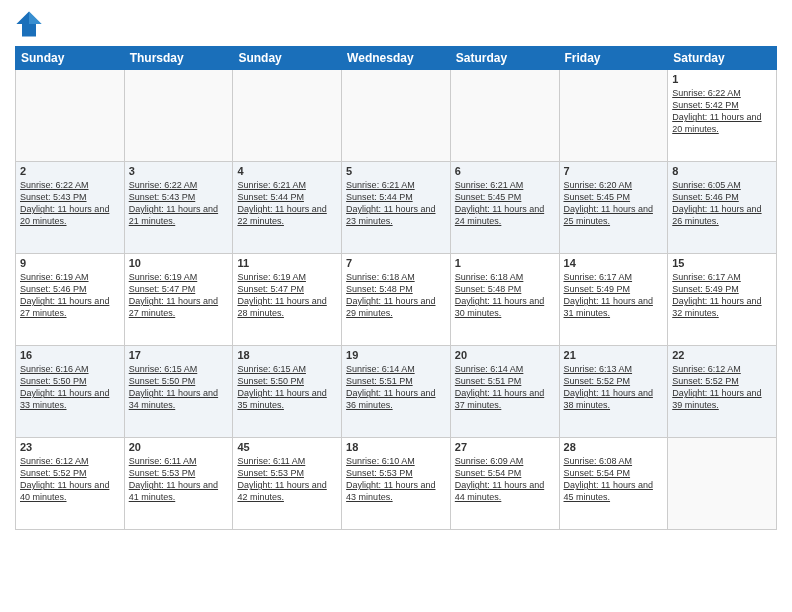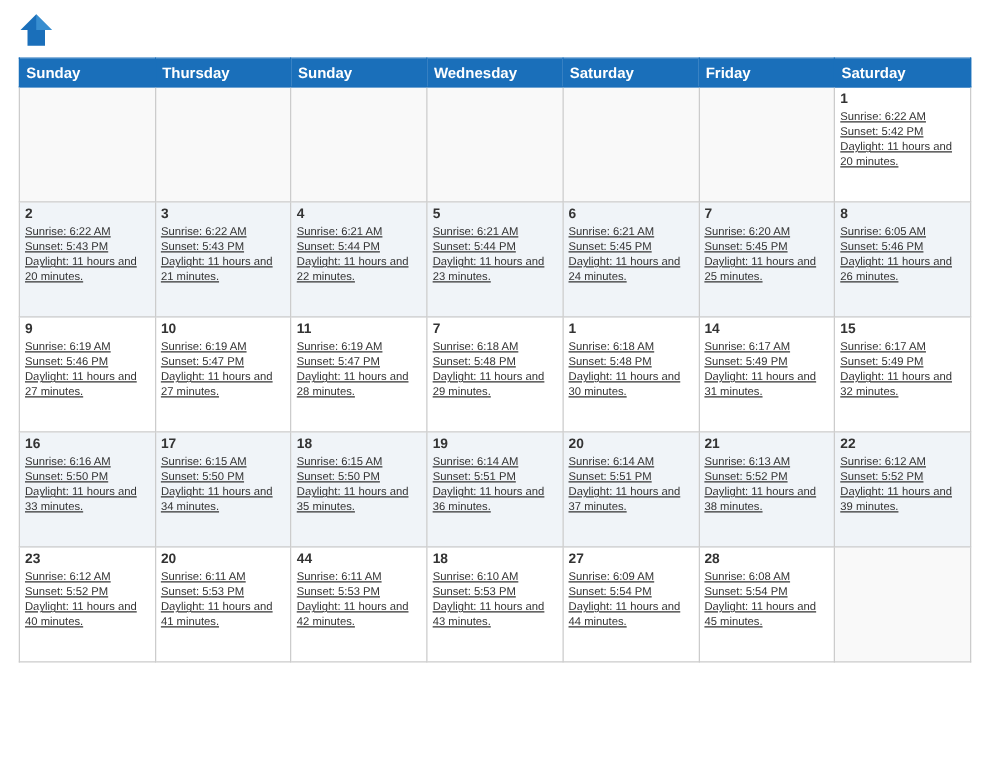--- a/index.html
+++ b/index.html
@@ -273,21 +273,21 @@
 Sunset: 5:52 PM
 Daylight: 11 hours and 40 minutes.</div>
           </td>
           <td>
             <span class="day-num">20</span>
             <div class="day-info">Sunrise: 6:11 AM
 Sunset: 5:53 PM
 Daylight: 11 hours and 41 minutes.</div>
           </td>
           <td>
-            <span class="day-num">44</span>
+            <span class="day-num">45</span>
             <div class="day-info">Sunrise: 6:11 AM
 Sunset: 5:53 PM
 Daylight: 11 hours and 42 minutes.</div>
           </td>
           <td>
             <span class="day-num">18</span>
             <div class="day-info">Sunrise: 6:10 AM
 Sunset: 5:53 PM
 Daylight: 11 hours and 43 minutes.</div>
           </td>

